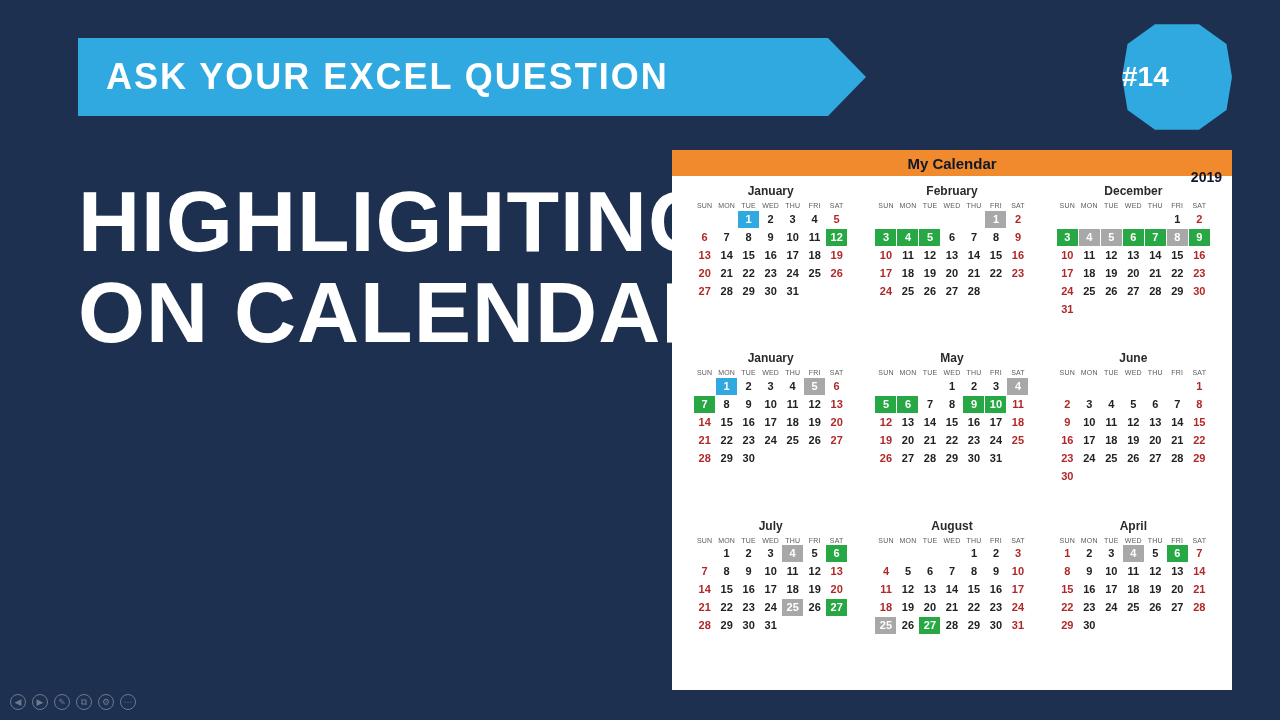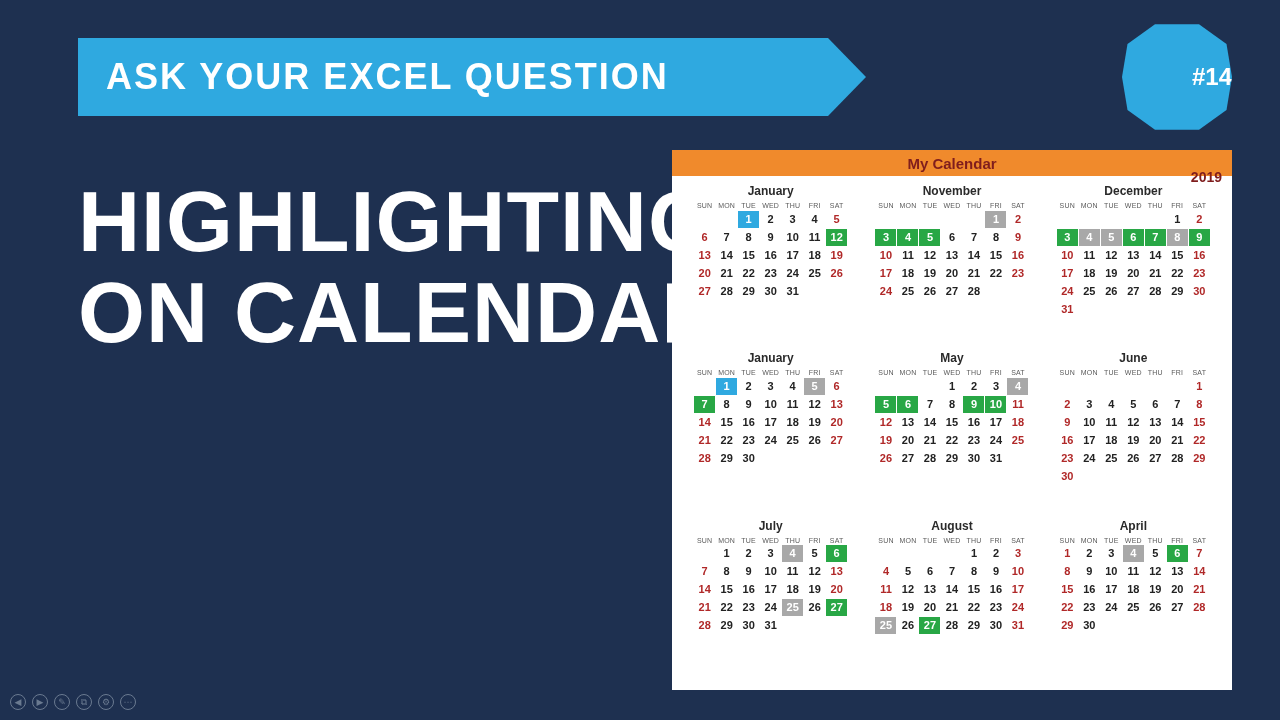--- a/index.html
+++ b/index.html
@@ -43,23 +43,23 @@
 .badge {
   position: absolute;
   top: 22px;
   right: 48px;
   width: 110px;
   height: 110px;
   background: #2fa9e0;
   border-radius: 12px;
   display: flex;
   align-items: center;
-  justify-content: flex-end;
+  justify-content: flex-start;
   color: #fff;
-  font-size: 24px;
+  font-size: 28px;
   font-weight: 700;
   clip-path: polygon(30% 2%, 70% 2%, 95% 20%, 100% 50%, 95% 80%, 70% 98%, 30% 98%, 5% 80%, 0% 50%, 5% 20%);
 }
 .main-title {
   position: absolute;
   top: 176px;
   left: 78px;
   color: #fff;
   font-size: 86px;
   font-weight: 700;
@@ -72,21 +72,21 @@
   position: absolute;
   top: 150px;
   left: 672px;
   width: 560px;
   height: 540px;
   background: #fff;
   font-family: Arial, sans-serif;
 }
 .cal-header {
   background: #f08a2c;
-  color: #7f1d1d;
+  color: #0f172a;
   height: 26px;
   display: flex;
   align-items: center;
   justify-content: center;
   position: relative;
   font-size: 15px;
   font-weight: 600;
 }
 .cal-header .year {
   position: absolute;
@@ -233,21 +233,21 @@
           <div class="day sun">27</div>
           <div class="day">28</div>
           <div class="day">29</div>
           <div class="day">30</div>
           <div class="day">31</div>
           <div class="day empty">.</div>
           <div class="day empty">.</div>
         </div>
       </div>
       <div class="month">
-        <div class="month-name">November</div>
+        <div class="month-name">February</div>
         <div class="dow-row">
           <div class="dow">SUN</div>
           <div class="dow">MON</div>
           <div class="dow">TUE</div>
           <div class="dow">WED</div>
           <div class="dow">THU</div>
           <div class="dow">FRI</div>
           <div class="dow">SAT</div>
         </div>
         <div class="week-row">

